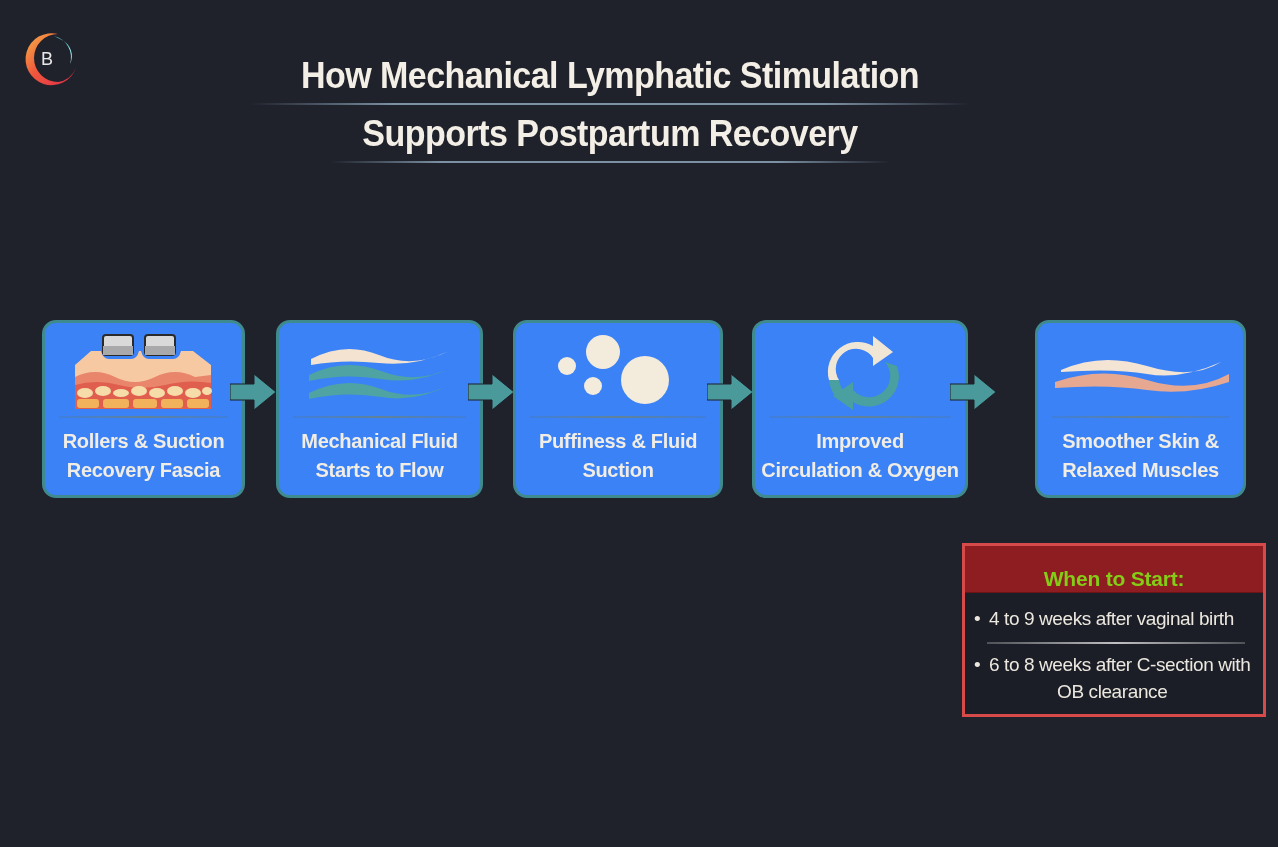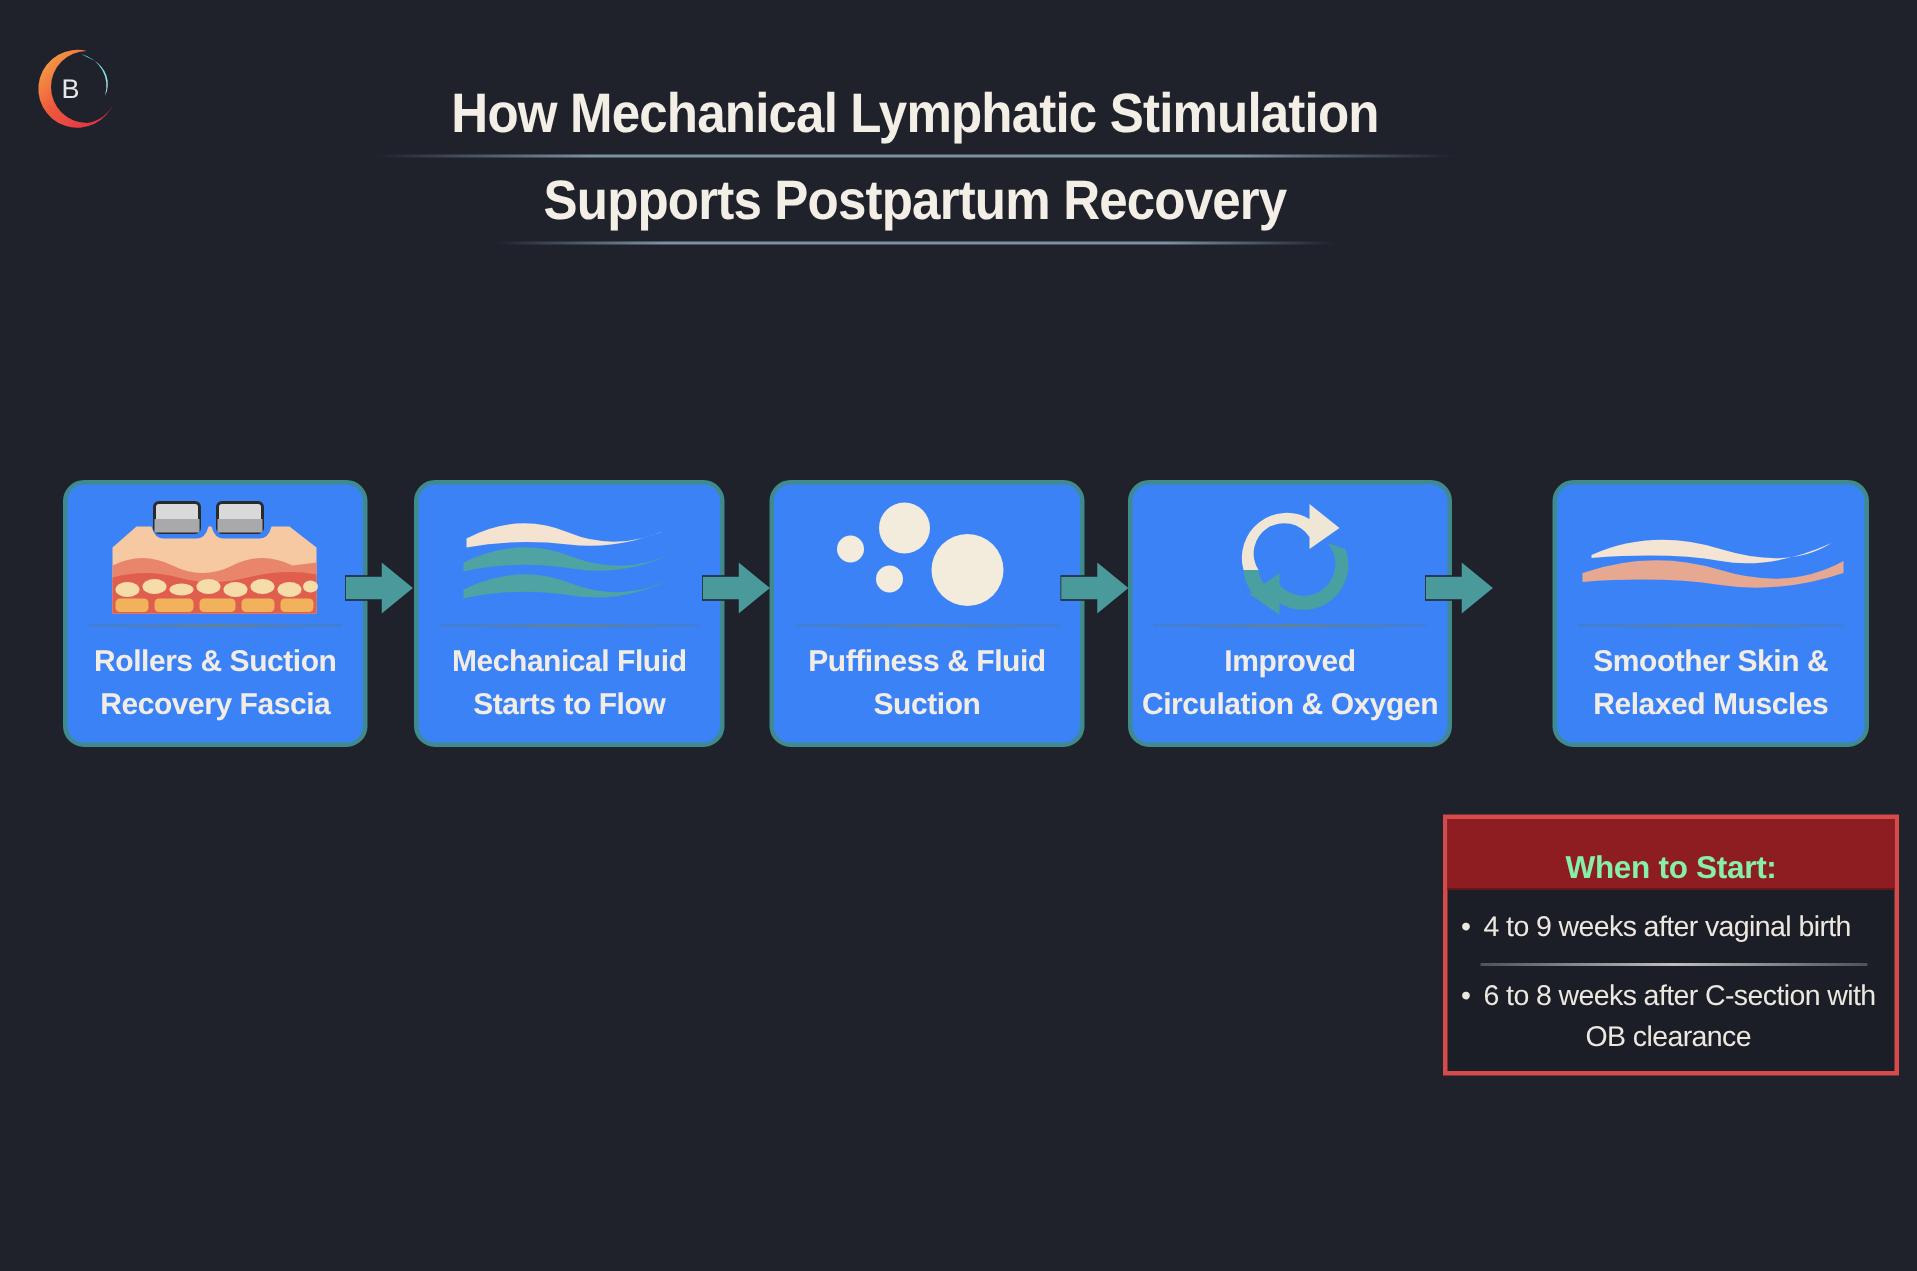--- a/index.html
+++ b/index.html
@@ -47,21 +47,21 @@
     .arrow { position: absolute; top: 372px; width: 46px; height: 40px; }
 
     .start-box {
       position: absolute; left: 962px; top: 543px; width: 304px; height: 174px;
       border: 3px solid #d64a4a; background: #1c1e27;
     }
     .start-header {
       height: 47px; background: #8e1d22; display: flex; align-items: center; justify-content: center;
       border-bottom: 1px solid #6a1418;
     }
-    .start-header span { font-weight: bold; font-size: 21px; color: #86efac; letter-spacing: -0.2px; margin-top: 20px; }
+    .start-header span { font-weight: bold; font-size: 21px; color: #84cc16; letter-spacing: -0.2px; margin-top: 20px; }
     .start-item {
       position: relative; padding-left: 24px; font-size: 19px; color: #ece8df; line-height: 27px; letter-spacing: -0.4px;
     }
     .start-item .bullet { position: absolute; left: 9px; top: 0; }
     .start-item.i1 { margin-top: 12px; }
     .start-sep { height: 2px; margin: 10px 18px 7px 22px; background: linear-gradient(90deg, rgba(200,200,200,0.3), rgba(220,220,220,0.85), rgba(200,200,200,0.3)); }
     .start-item .cont { display: block; padding-left: 68px; }
   </style>
 </head>
 <body>

